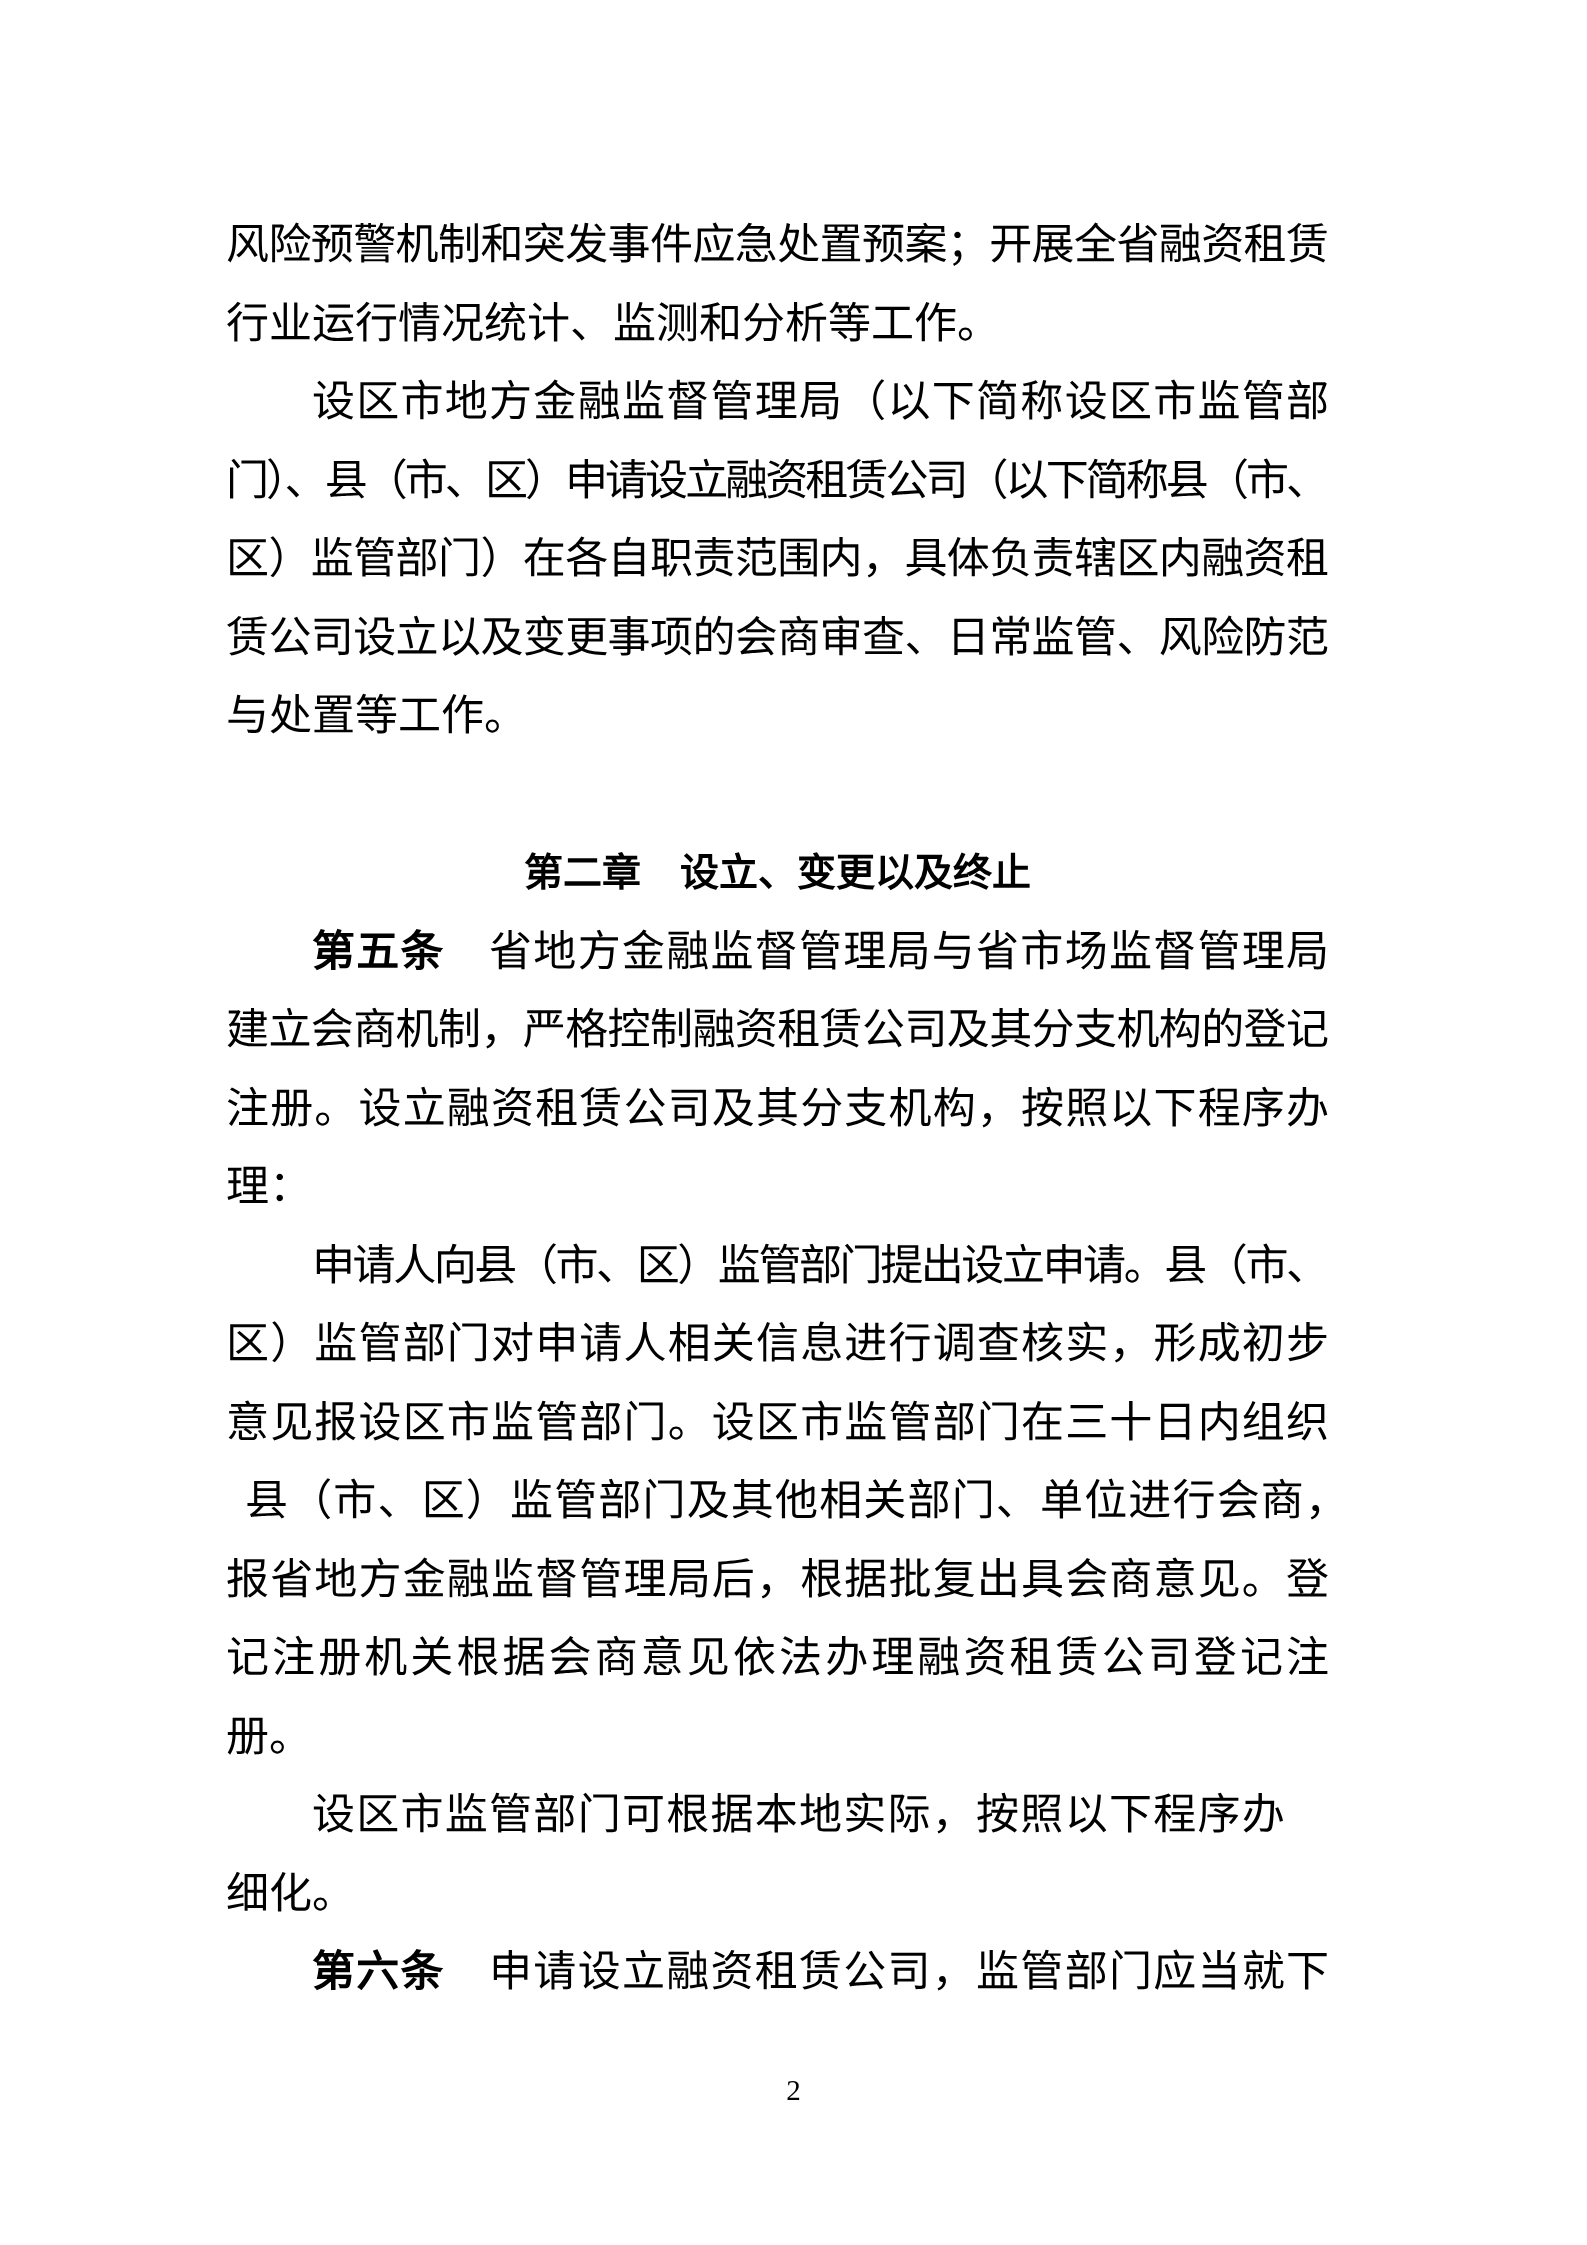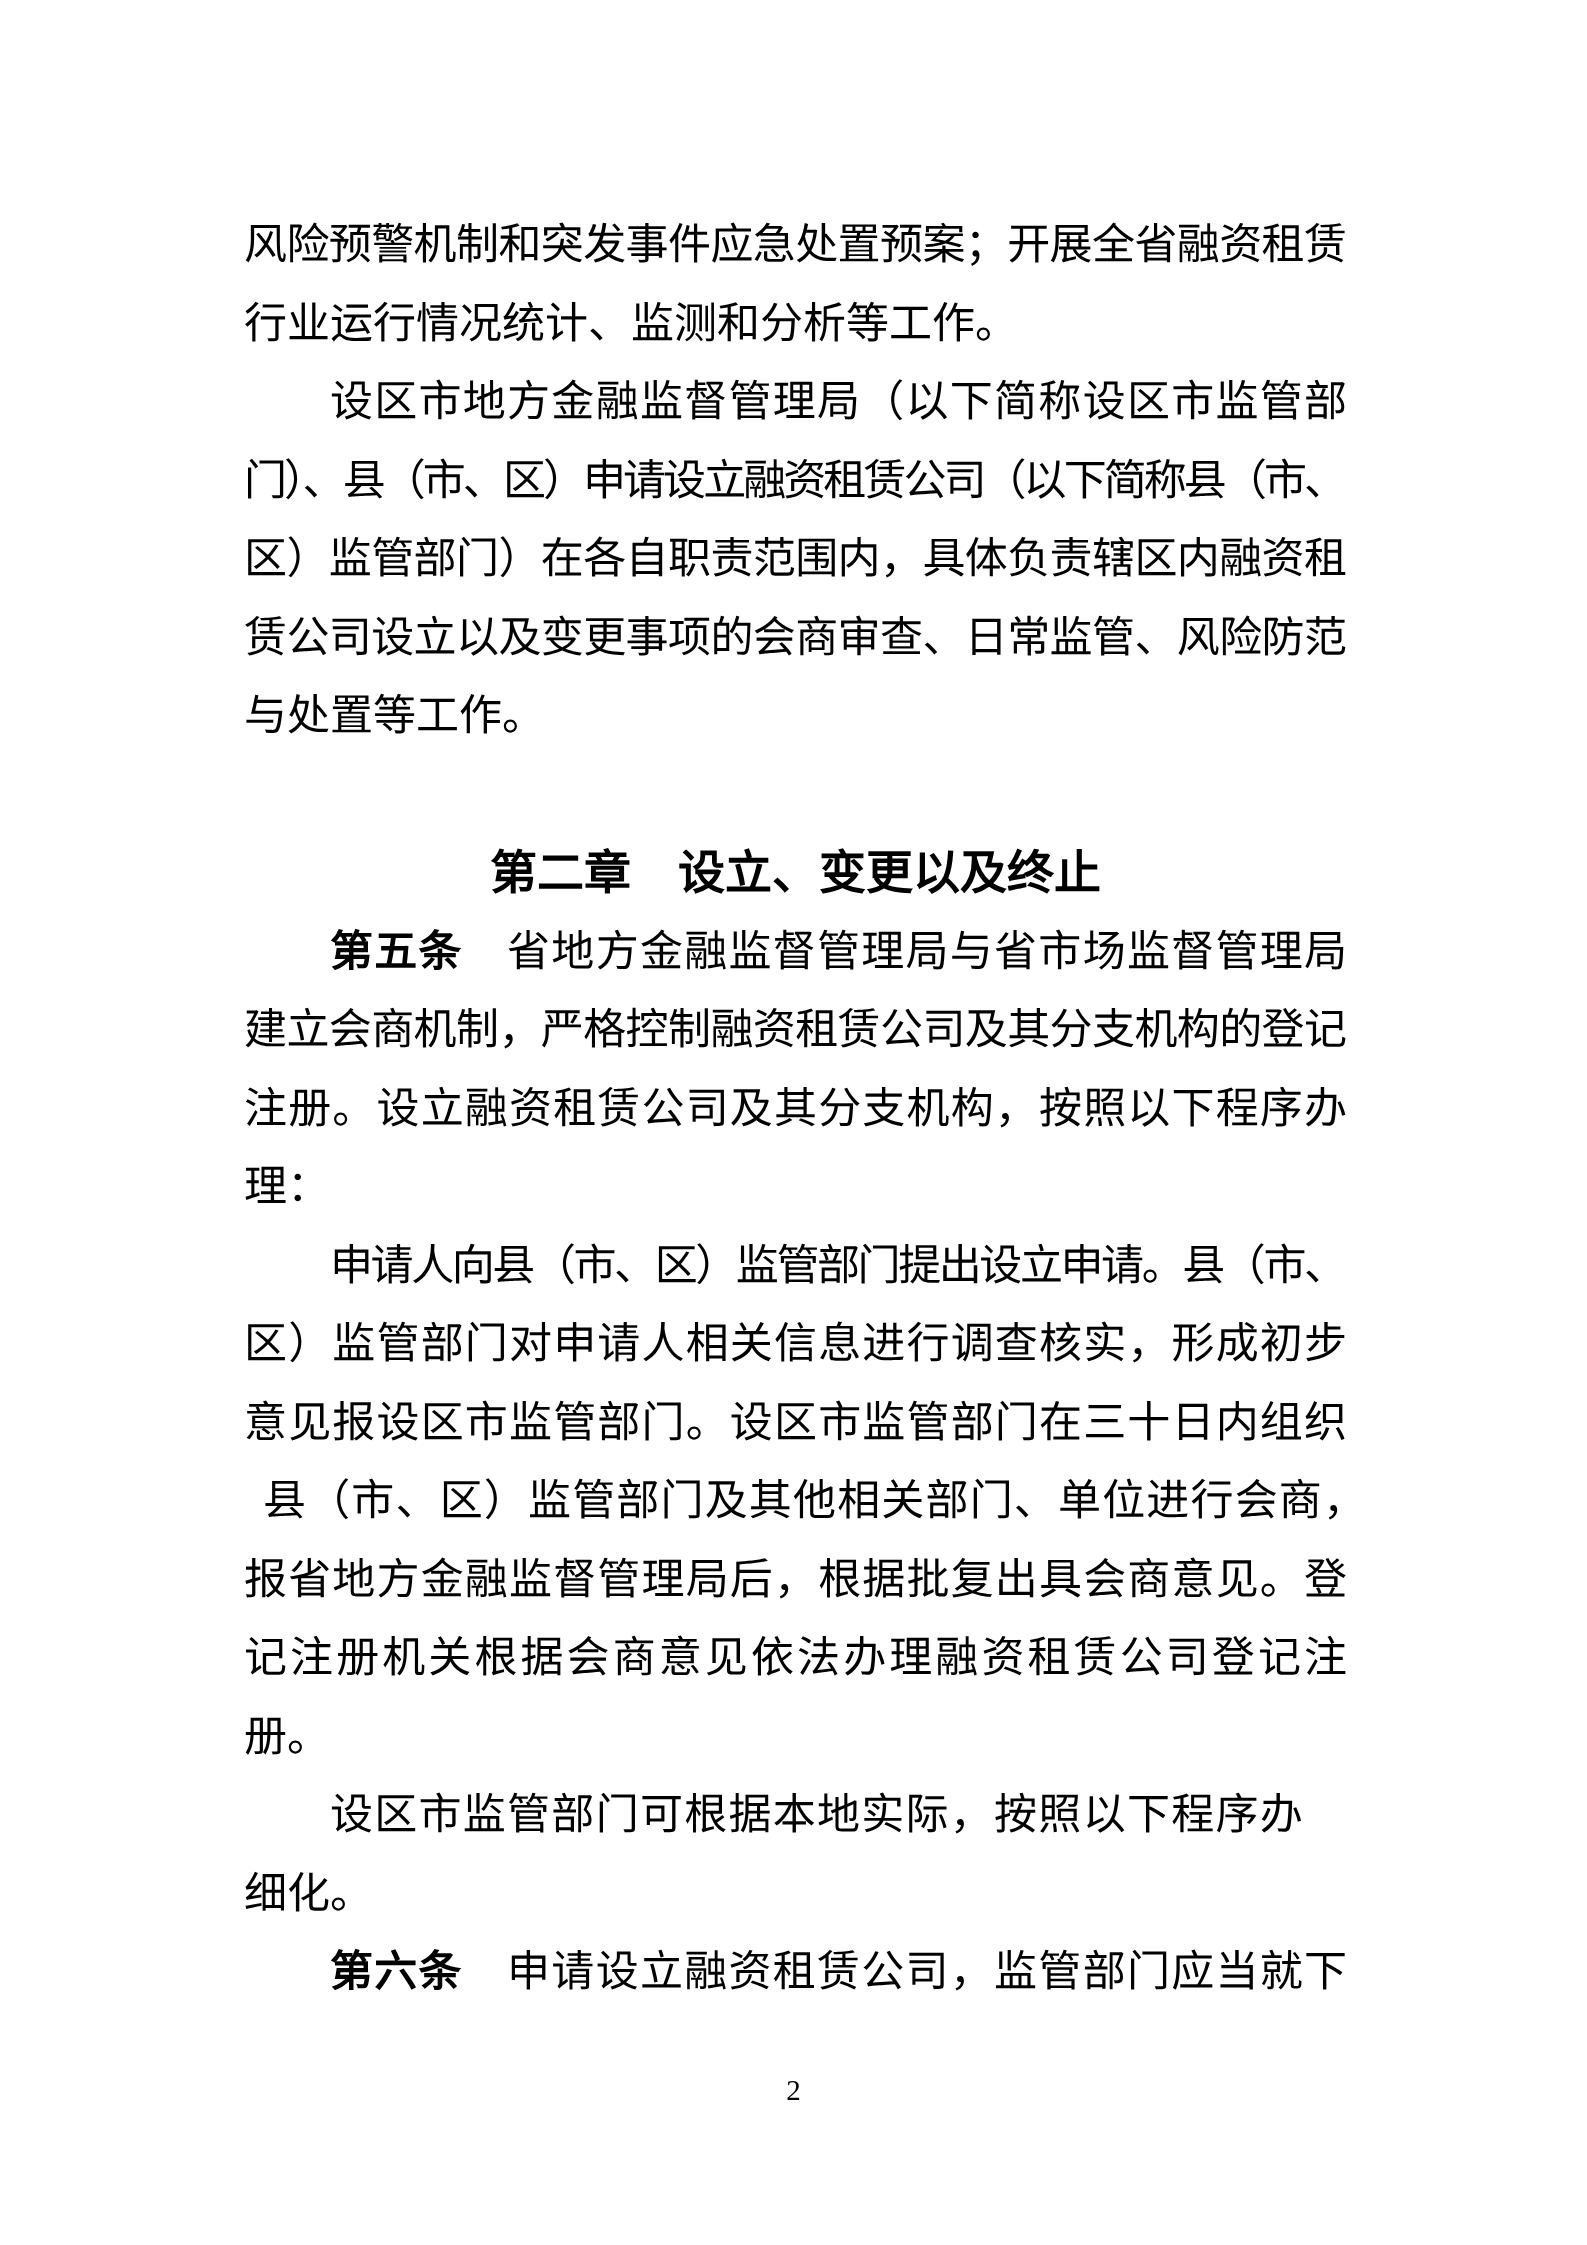--- a/index.html
+++ b/index.html
@@ -8,35 +8,35 @@
     position: relative;
     width: 1587px;
     height: 2245px;
     background: #ffffff;
     overflow: hidden;
     font-family: "Liberation Serif", "DejaVu Serif", serif;
     color: #000000;
   }
   .content {
     position: absolute;
-    left: 244px;
+    left: 226px;
     top: 206px;
     width: 1103px;
   }
   .line {
     height: 78.5px;
     line-height: 78.5px;
     font-size: 43px;
     white-space: nowrap;
     text-align: left;
   }
   .line.first { padding-left: 86px; }
   .line.blank { height: 78.5px; }
   .line.heading {
-    font-size: 47px;
+    font-size: 39px;
     font-weight: 700;
     text-align: center;
     padding-left: 0;
   }
   .line b { font-weight: 700; }
   .footer {
     position: absolute;
     left: 0;
     top: 2072px;
     width: 1587px;

